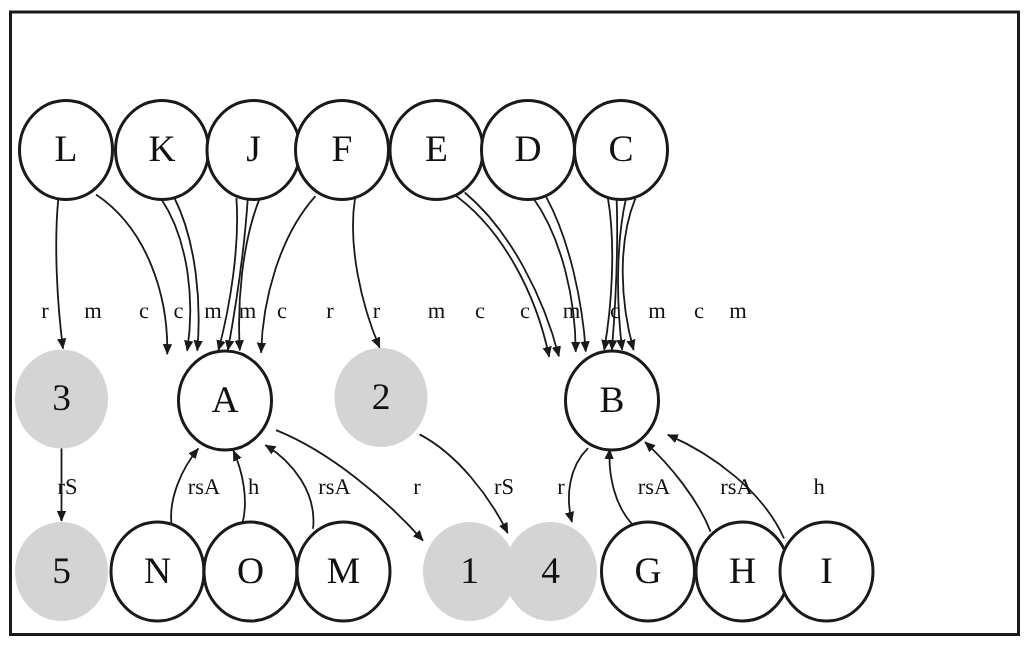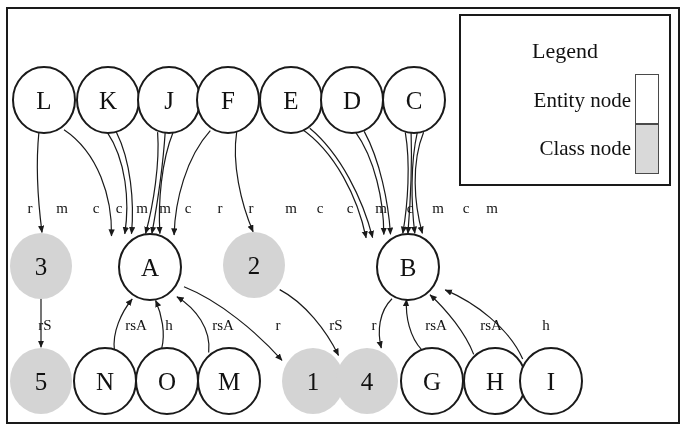--- a/index.html
+++ b/index.html
@@ -175,23 +175,14 @@
         <text x="223" y="325" class="edge-label">rsA</text>
         <text x="278" y="325" class="edge-label">r</text>
         <text x="336" y="325" class="edge-label">rS</text>
         <text x="374" y="325" class="edge-label">r</text>
         <text x="436" y="325" class="edge-label">rsA</text>
         <text x="491" y="325" class="edge-label">rsA</text>
         <text x="546" y="325" class="edge-label">h</text>
       </g>
   </svg>
 
-  <div id="legendbox">
-    <svg width="208" height="168" viewBox="0 0 208 168">
-      <text class="legend-title" x="104" y="34">Legend</text>
-      <text class="legend-text" x="170" y="84">Entity node</text>
-      <text class="legend-text" x="170" y="132">Class node</text>
-    </svg>
-    <div class="sw sw-entity" style="left:174px;top:58px;width:24px;height:50px;"></div>
-    <div class="sw sw-class" style="left:174px;top:108px;width:24px;height:50px;"></div>
-  </div>
 
 </div>
 
 </body></html>

